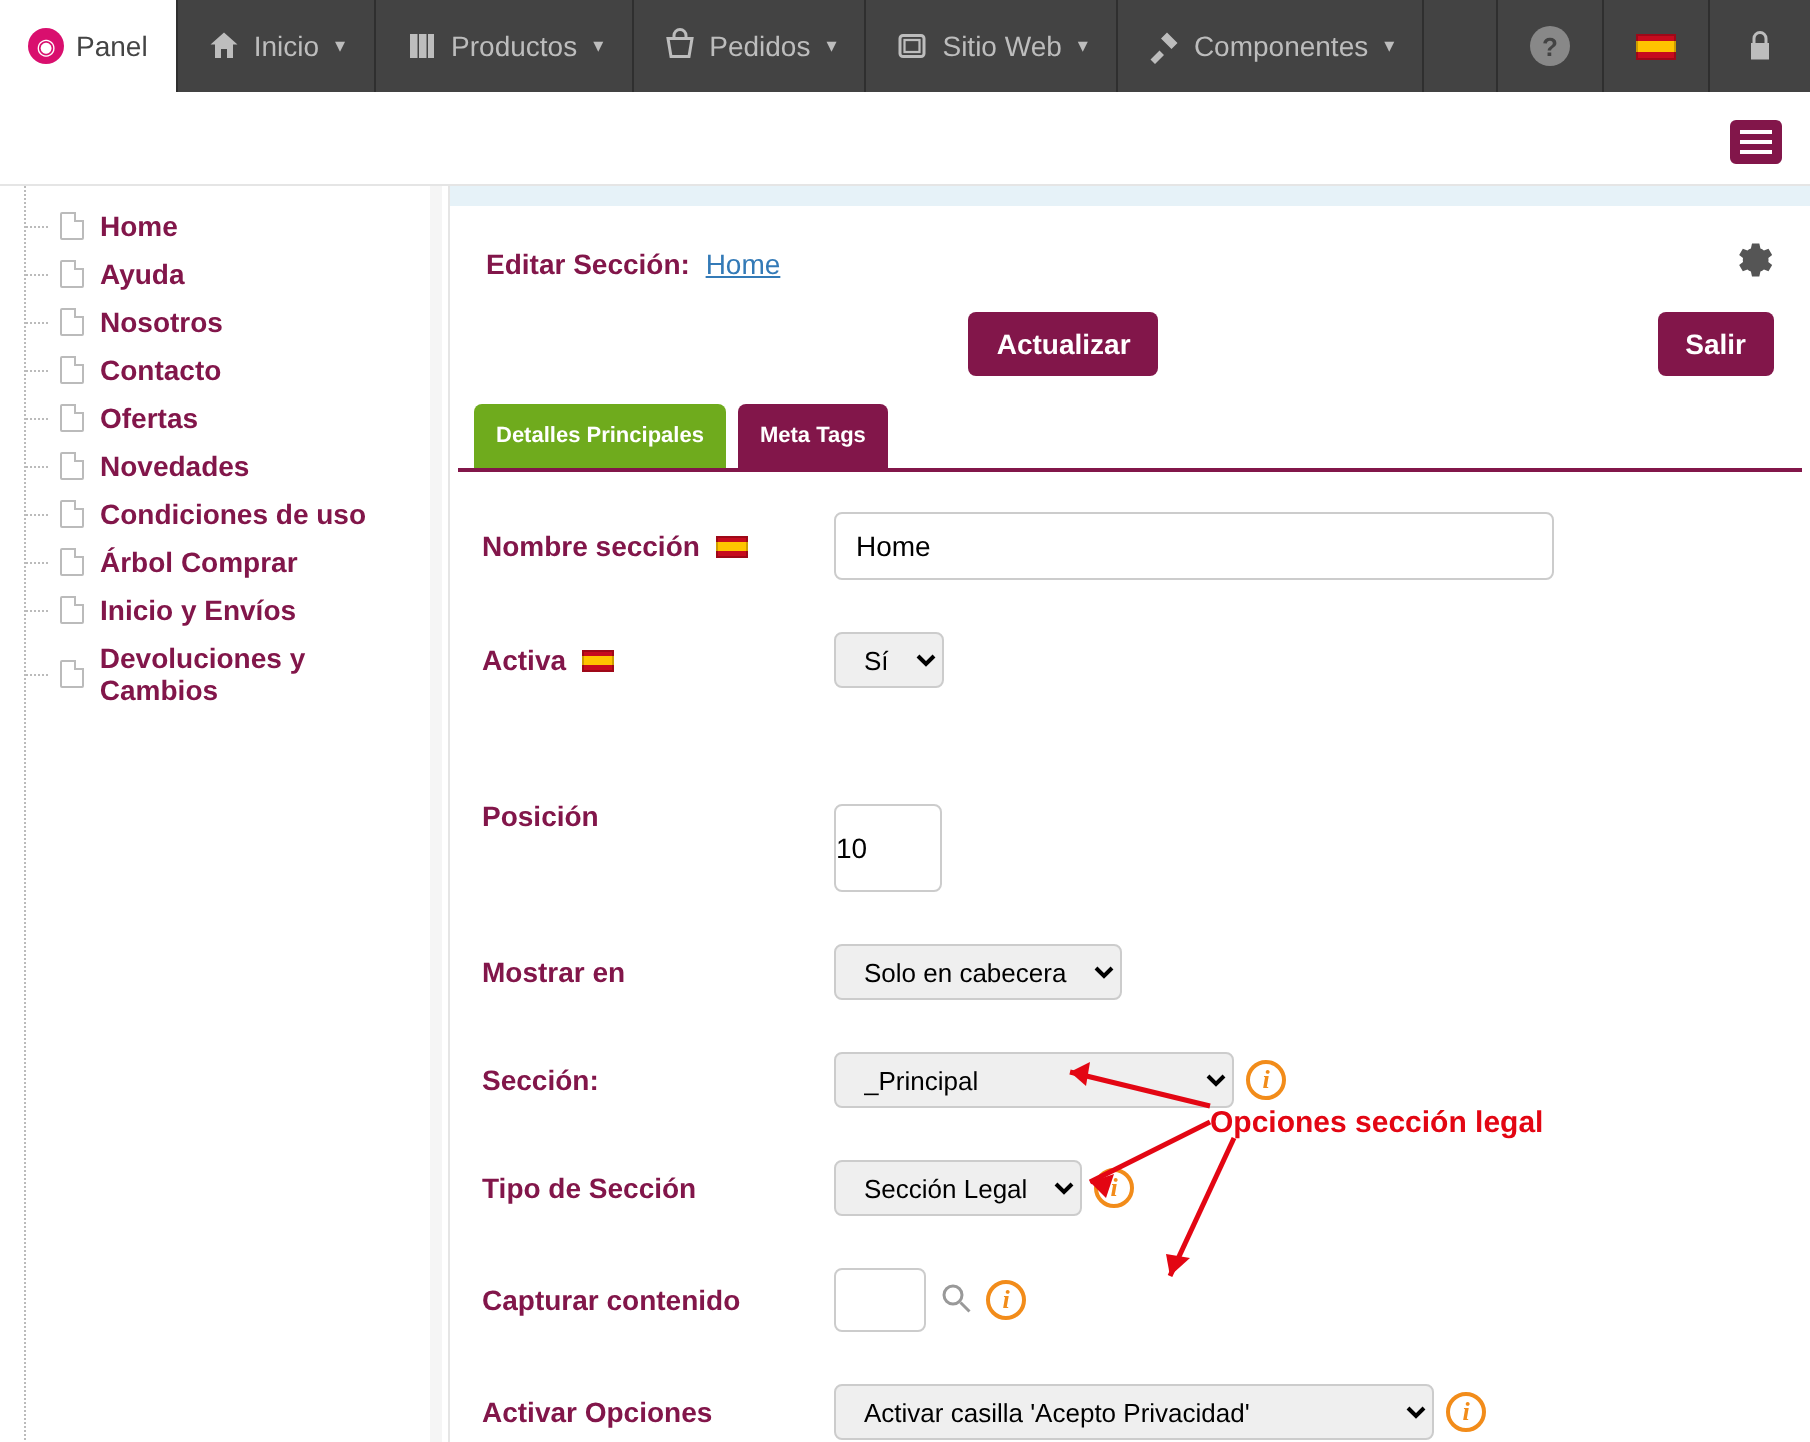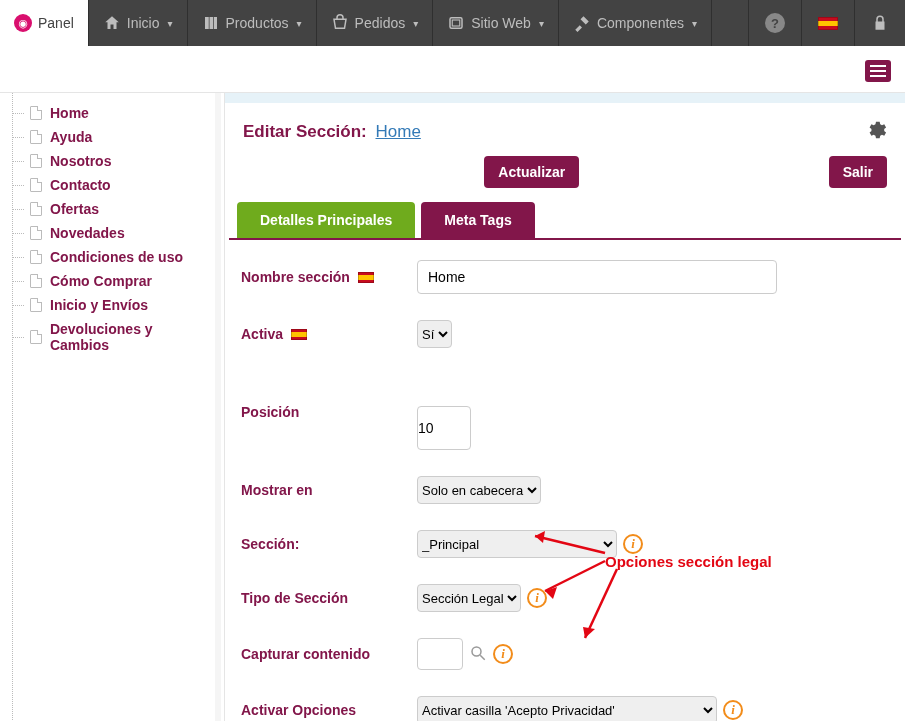--- a/index.html
+++ b/index.html
@@ -35,40 +35,40 @@
   .tree-vline{position:absolute;left:12px;top:0;bottom:0;border-left:1px dotted #bbb;}
   .doc-icon{width:12px;height:14px;border:1px solid #bbb;border-radius:1px;margin-right:8px;background:#fff;position:relative;}
   .doc-icon::after{content:"";position:absolute;right:-1px;top:-1px;width:4px;height:4px;background:#fff;border-left:1px solid #bbb;border-bottom:1px solid #bbb;}
   .tree-item a{color:#82164a;font-weight:bold;text-decoration:none;font-size:14px;}
 
   .content { flex:1; padding: 0; }
   .content-inner{padding:0 4px 20px 4px;}
   .bluebar{height:10px;background:#e6f2f8;}
 
   .panel-head{display:flex;align-items:center;padding:16px 14px 12px 14px;}
-  .panel-head h3{color:#82164a;font-size:17px;font-weight:bold;}
+  .panel-head h3{color:#82164a;font-size:14px;font-weight:bold;}
   .panel-head .home-link{color:#337ab7;font-weight:normal;margin-left:4px;}
   .panel-head .gear{margin-left:auto;}
   .gear svg{width:22px;height:22px;fill:#555;}
 
   .action-row{display:flex;padding:0 14px 14px;gap:8px;}
   .action-row .center{flex:1;display:flex;justify-content:center;}
   .btn{background:#82164a;color:#fff;border:none;border-radius:4px;padding:8px 14px;font-size:14px;font-weight:bold;cursor:pointer;}
 
   .tabs{display:flex;padding:0 8px;gap:6px;border-bottom:2px solid #82164a;}
-  .tab{padding:10px 23px;border-radius:4px 4px 0 0;font-weight:bold;font-size:14px;cursor:pointer;}
+  .tab{padding:10px 11px;border-radius:4px 4px 0 0;font-weight:bold;font-size:11px;cursor:pointer;}
   .tab.green{background:#6fab1d;color:#fff;}
   .tab.maroon{background:#82164a;color:#fff;}
 
   .form{padding:20px 8px 0;}
   .form-row{display:flex;align-items:center;margin-bottom:26px;}
   .form-label{width:180px;color:#82164a;font-weight:bold;font-size:14px;padding-left:4px;}
   .form-control-wrap{flex:1;display:flex;align-items:center;gap:6px;}
   input.text{width:360px;height:34px;border:1px solid #ccc;border-radius:4px;padding:0 10px;font-size:14px;}
-  select.sel{height:28px;border:1px solid #ccc;border-radius:4px;padding:0 0;font-size:13px;background:#efefef;}
+  select.sel{height:28px;border:1px solid #ccc;border-radius:4px;padding:0 10px;font-size:13px;background:#efefef;}
   input.num{width:54px;height:44px;border:1px solid #ccc;border-radius:4px;text-align:left;font-size:14px;margin-top:32px;}
   .sel.wide{width:200px;}
   .sel.xwide{width:300px;}
   .info-icon{width:20px;height:20px;border:2px solid #f28c1a;border-radius:50%;color:#f28c1a;display:inline-flex;align-items:center;justify-content:center;font-weight:bold;font-style:italic;font-family:Georgia,serif;font-size:13px;background:#fff;}
   .mini-box{width:46px;height:32px;border:1px solid #ccc;border-radius:4px;}
   .mag svg{width:18px;height:18px;fill:#999;}
 
   .submit-row{display:flex;justify-content:center;margin-top:4px;}
 
   
@@ -173,21 +173,21 @@
     <div class="tree-item">
         <span class="doc-icon"></span>
         <a>Novedades</a>
       </div>
     <div class="tree-item">
         <span class="doc-icon"></span>
         <a>Condiciones de uso</a>
       </div>
     <div class="tree-item">
         <span class="doc-icon"></span>
-        <a>Cómo Comprar</a>
+        <a>Árbol Comprar</a>
       </div>
     <div class="tree-item">
         <span class="doc-icon"></span>
         <a>Inicio y Envíos</a>
       </div>
     <div class="tree-item">
         <span class="doc-icon"></span>
         <a>Devoluciones y Cambios</a>
       </div>
   </div>

